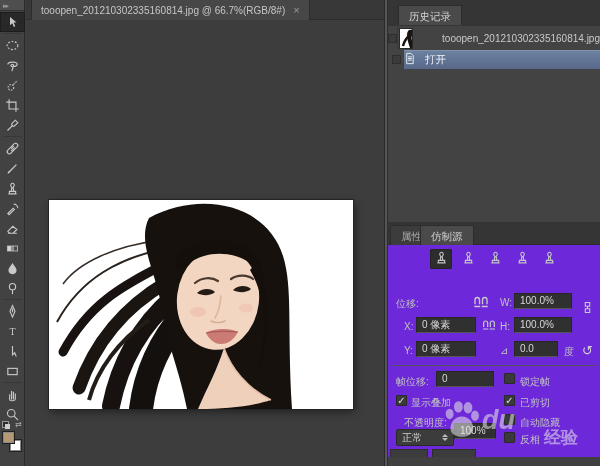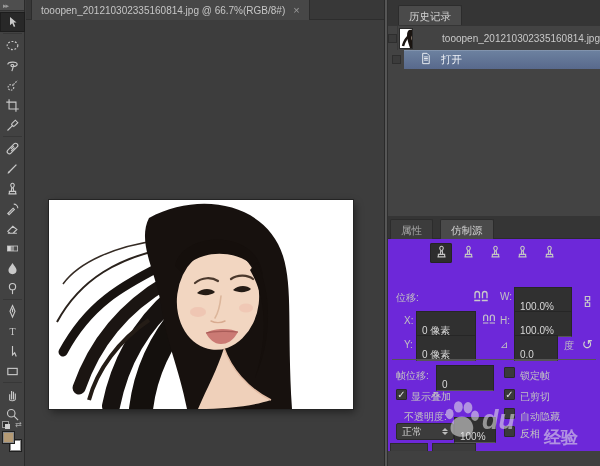--- a/index.html
+++ b/index.html
@@ -44,35 +44,35 @@
     border:1px solid #2c2c2c;border-bottom:none;border-radius:2px 2px 0 0;white-space:nowrap;}
   .ptab.inactive{background:#3c3c3c;color:#a8a8a8;}
 
   .hist-content{position:absolute;left:0;top:26px;width:212px;height:205px;background:#434343;}
   .hist-row{position:relative;display:flex;align-items:center;height:24px;}
   .hist-well{width:16px;height:100%;display:flex;align-items:center;justify-content:center;border-right:1px solid #393939;}
   .well-box{width:9px;height:9px;border:1px solid #2e2e2e;background:#3b3b3b;}
   .hist-thumb{width:26px;height:19px;background:#fff;margin-left:2px;box-shadow:0 0 0 1px #2a2a2a;overflow:hidden;}
   .hist-name{margin-left:12px;font-size:10px;color:#c9c9c9;white-space:nowrap;padding-left:18px;}
   .hist-open{height:19px;display:flex;align-items:center;}
-  .hist-open .sel{flex:1;height:19px;display:flex;align-items:center;gap:8px;padding-left:16px;
+  .hist-open .sel{flex:1;height:19px;display:flex;align-items:center;gap:8px;padding-left:0;
     background:linear-gradient(#6d82a0,#58698c);box-shadow:inset 0 1px 0 rgba(255,255,255,.15);}
   .hist-open .sel span{font-size:10.5px;color:#eef1f6;}
 
-  .props{position:absolute;left:0;top:216px;width:212px;height:235px;}
+  .props{position:absolute;left:0;top:222px;width:212px;height:235px;}
   .props .ptab-strip{height:23px;}
   .props .ptab{top:3px;}
   .cs-content{position:absolute;left:0;top:23px;width:212px;height:212px;background:#6d28d9;}
   .stamp-row{position:absolute;left:42px;top:4px;display:flex;gap:5px;}
   .stamp-btn{width:22px;height:20px;display:flex;align-items:center;justify-content:center;border-radius:2px;}
   .stamp-btn.active{background:#2d2d2d;box-shadow:inset 0 0 0 1px #242424;}
 
   .lbl{position:absolute;font-size:10px;color:#c2c2c2;white-space:nowrap;}
   .fld{position:absolute;height:16px;background:#303030;border:1px solid #262626;border-bottom-color:#555;
-    color:#d8d8d8;font-size:10px;line-height:14px;padding:12px 5px;}
+    color:#d8d8d8;font-size:10px;line-height:14px;padding:0 5px;}
   .cb{position:absolute;width:11px;height:11px;background:#3a3a3a;border:1px solid #292929;
     color:#e0e0e0;font-size:10px;line-height:10px;text-align:center;border-radius:1px;}
   .cs-div{position:absolute;left:4px;right:4px;height:1px;background:#3a3a3a;border-bottom:1px solid #555;}
   .iconbtn{position:absolute;display:flex;align-items:center;justify-content:center;}
   .blend{position:absolute;left:8px;top:184px;width:58px;height:17px;background:#3c3c3c;border:1px solid #2a2a2a;
     color:#d5d5d5;font-size:10px;display:flex;align-items:center;justify-content:space-between;padding:0 5px;border-radius:2px;}
   .blend .arrows{display:flex;flex-direction:column;gap:1px;}
   .blend .arrows i{display:block;width:0;height:0;border-left:3px solid transparent;border-right:3px solid transparent;}
   .blend .arrows i.up{border-bottom:3px solid #bbb;}
   .blend .arrows i.dn{border-top:3px solid #bbb;}
@@ -328,21 +328,21 @@
                 <path d="M5 2.5 H13 L17 6.5 V21.5 H5 Z M7.5 9 H14.5 M7.5 12 H14.5 M7.5 15 H14.5" stroke="#e8ecf2" fill="none" stroke-width="1.8"></path>
               </svg></span>
           <span>打开</span>
         </div>
       </div>
     </div>
 
     <div class="props">
       <div class="ptab-strip">
         <div class="ptab inactive" style="left:2px;">属性</div>
-        <div class="ptab" style="left:32px;margin-left:20px;">仿制源</div>
+        <div class="ptab" style="left:32px;">仿制源</div>
       </div>
       <div class="cs-content">
         <div class="stamp-row" id="stamp-row">
             <div class="stamp-btn active">
               <span><svg width="15" height="15" viewBox="0 0 24 24">
                   <path d="M5.5 20.5 H18.5 M7 19.5 V16.5 H17 V19.5 M10 16.5 L10.8 11 H13.2 L14 16.5 M9.3 7.2 A2.8 2.8 0 1 1 14.7 7.2 C14.7 9.2 13 9.5 13 11 H11 C11 9.5 9.3 9.2 9.3 7.2 Z" stroke="#c4c4c4" fill="none" stroke-width="1.8"></path>
                 </svg></span>
             </div>
             <div class="stamp-btn">
               <span><svg width="15" height="15" viewBox="0 0 24 24">

